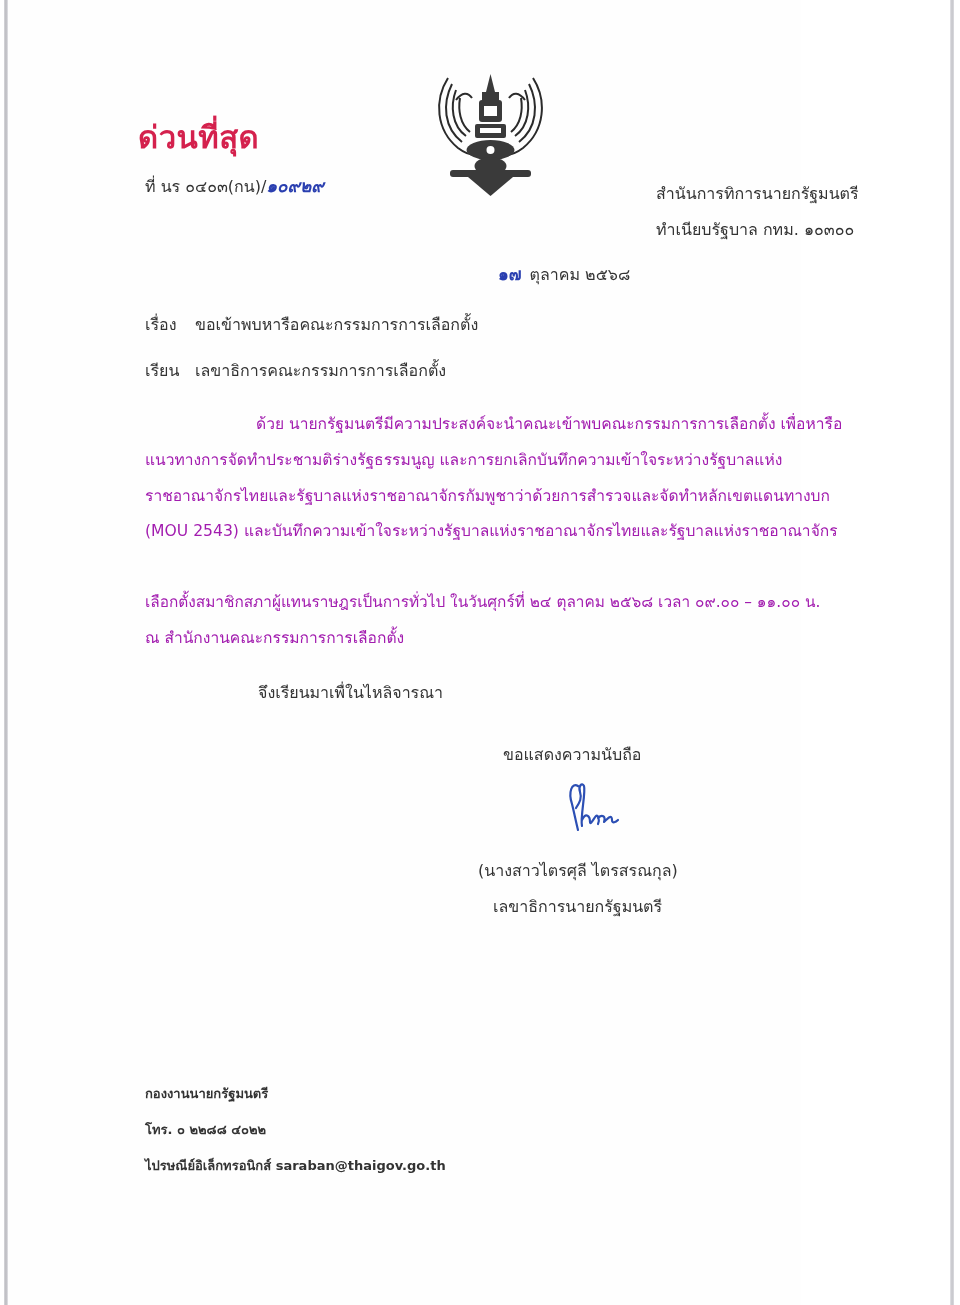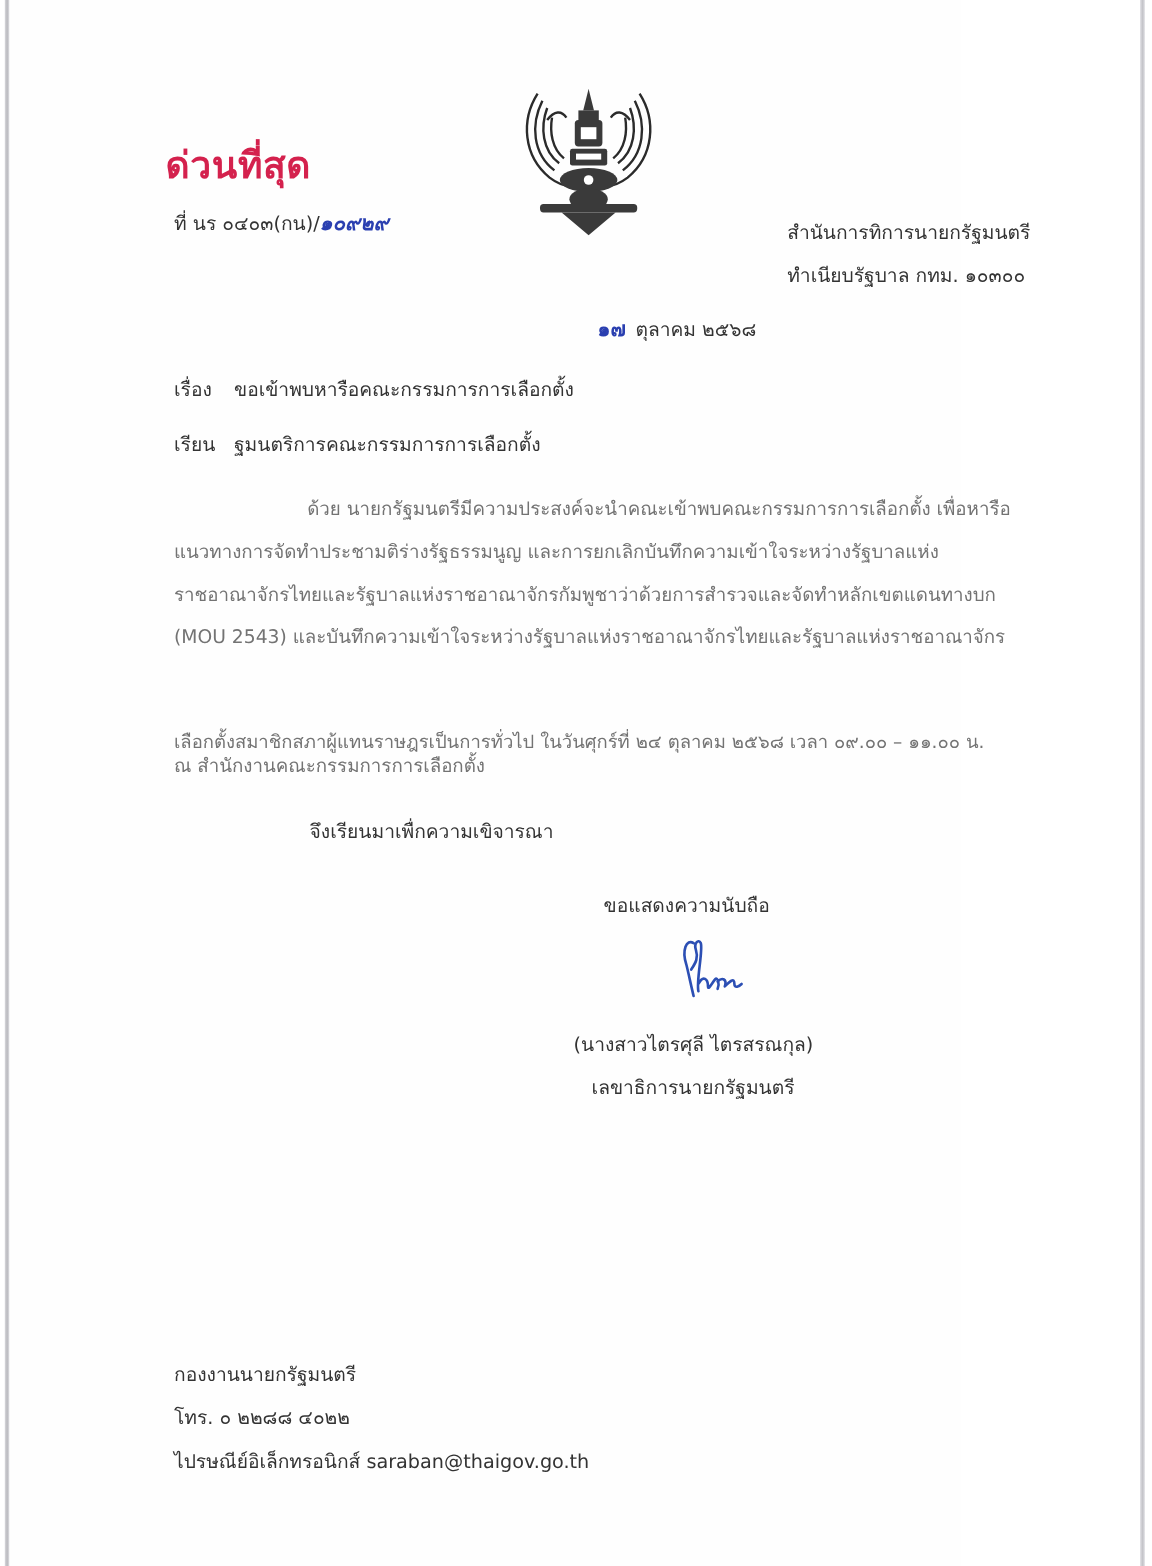--- a/index.html
+++ b/index.html
@@ -95,21 +95,21 @@
     .to-row {
       left: 137px;
       top: 358px;
       font-size: 16px;
       color: #333;
     }
     .lbl { display: inline-block; width: 50px; }
 
     .body-line {
       font-size: 16px;
-      color: #737373;
+      color: #a21caf;
       left: 137px;
     }
     .closing {
       left: 250px;
       top: 680px;
       font-size: 16px;
     }
     .regards {
       left: 495px;
       top: 742px;
@@ -126,23 +126,24 @@
       top: 858px;
       font-size: 16px;
     }
     .signer-title {
       left: 485px;
       top: 894px;
       font-size: 16px;
     }
     .footer {
       left: 137px;
-      top: 1128px;
-      font-size: 16px;
+      top: 1076px;
+      font-size: 13px;
       line-height: 36px;
+      font-weight: bold;
     }
   </style>
 </head>
 <body>
 
 <div class="edge-left"></div>
 <div class="page">
 
   <div class="abs urgent">ด่วนที่สุด</div>
 
@@ -196,31 +197,31 @@
 
   <div class="abs date">
     <span class="hand">๑๗</span><span>ตุลาคม ๒๕๖๘</span>
   </div>
 
   <div class="abs subject-row">
     <span class="lbl">เรื่อง</span><span>ขอเข้าพบหารือคณะกรรมการการเลือกตั้ง</span>
   </div>
 
   <div class="abs to-row">
-    <span class="lbl">เรียน</span><span>ฐมนตริการคณะกรรมการการเลือกตั้ง</span>
+    <span class="lbl">เรียน</span><span>เลขาธิการคณะกรรมการการเลือกตั้ง</span>
   </div>
 
   <div class="abs body-line" style="left:248px; top:411px; font-size:15.6px;">ด้วย นายกรัฐมนตรีมีความประสงค์จะนำคณะเข้าพบคณะกรรมการการเลือกตั้ง เพื่อหารือ</div>
   <div class="abs body-line" style="top:447px; font-size:15.6px;">แนวทางการจัดทำประชามติร่างรัฐธรรมนูญ และการยกเลิกบันทึกความเข้าใจระหว่างรัฐบาลแห่ง</div>
   <div class="abs body-line" style="top:483px; font-size:15.6px;">ราชอาณาจักรไทยและรัฐบาลแห่งราชอาณาจักรกัมพูชาว่าด้วยการสำรวจและจัดทำหลักเขตแดนทางบก</div>
   <div class="abs body-line" style="top:518px; font-size:15.6px;">(MOU 2543) และบันทึกความเข้าใจระหว่างรัฐบาลแห่งราชอาณาจักรไทยและรัฐบาลแห่งราชอาณาจักร</div>
-  <div class="abs body-line" style="top:589px; font-size:15.4px;margin-top:16px;">เลือกตั้งสมาชิกสภาผู้แทนราษฎรเป็นการทั่วไป ในวันศุกร์ที่ ๒๔ ตุลาคม ๒๕๖๘ เวลา ๐๙.๐๐ – ๑๑.๐๐ น.</div>
+  <div class="abs body-line" style="top:589px; font-size:15.4px;">เลือกตั้งสมาชิกสภาผู้แทนราษฎรเป็นการทั่วไป ในวันศุกร์ที่ ๒๔ ตุลาคม ๒๕๖๘ เวลา ๐๙.๐๐ – ๑๑.๐๐ น.</div>
   <div class="abs body-line" style="top:625px; font-size:15.6px;">ณ สำนักงานคณะกรรมการการเลือกตั้ง</div>
 
-  <div class="abs closing">จึงเรียนมาเพื่กความเขิจารณา</div>
+  <div class="abs closing">จึงเรียนมาเพื่ในไหลิจารณา</div>
   <div class="abs regards">ขอแสดงความนับถือ</div>
 
   <div class="abs signature">
     <svg width="70" height="60" viewBox="0 0 70 60">
       <path d="M14 8 C8 4, 4 14, 8 26 C10 34, 12 44, 14 52 M12 30 C16 24, 18 20, 16 14 C14 8, 18 4, 20 8 C22 14, 16 40, 18 48 M18 42 C22 34, 26 38, 26 44 C26 48, 30 40, 32 38 C34 36, 36 42, 34 46 M34 40 C38 36, 42 38, 40 44 C44 40, 48 36, 48 42 C48 46, 52 44, 54 42" fill="none" stroke="#2c4fb4" stroke-width="2.2" stroke-linecap="round" stroke-linejoin="round"></path>
     </svg>
   </div>
 
   <div class="abs signer">(นางสาวไตรศุลี ไตรสรณกุล)</div>
   <div class="abs signer-title">เลขาธิการนายกรัฐมนตรี</div>

